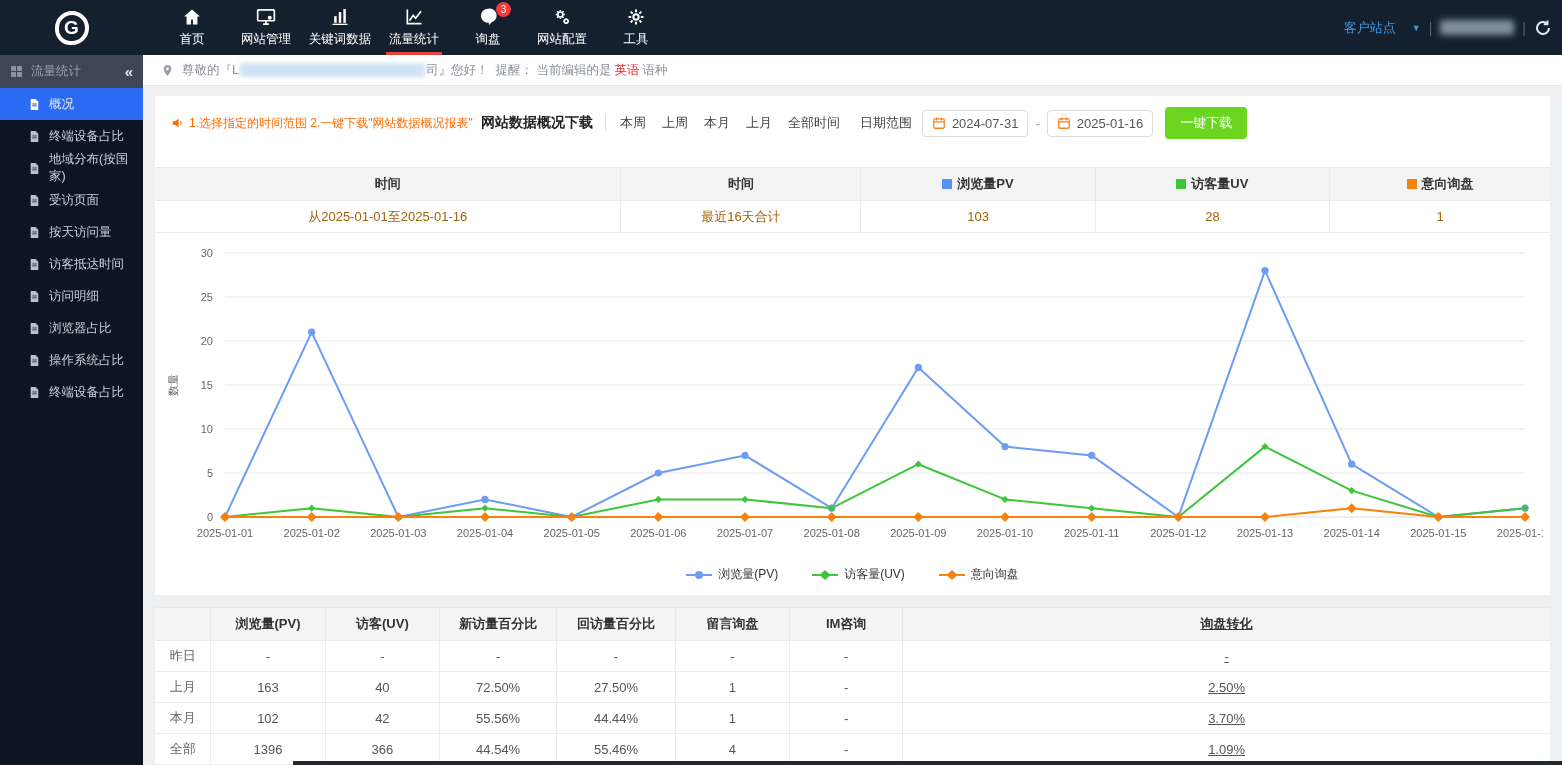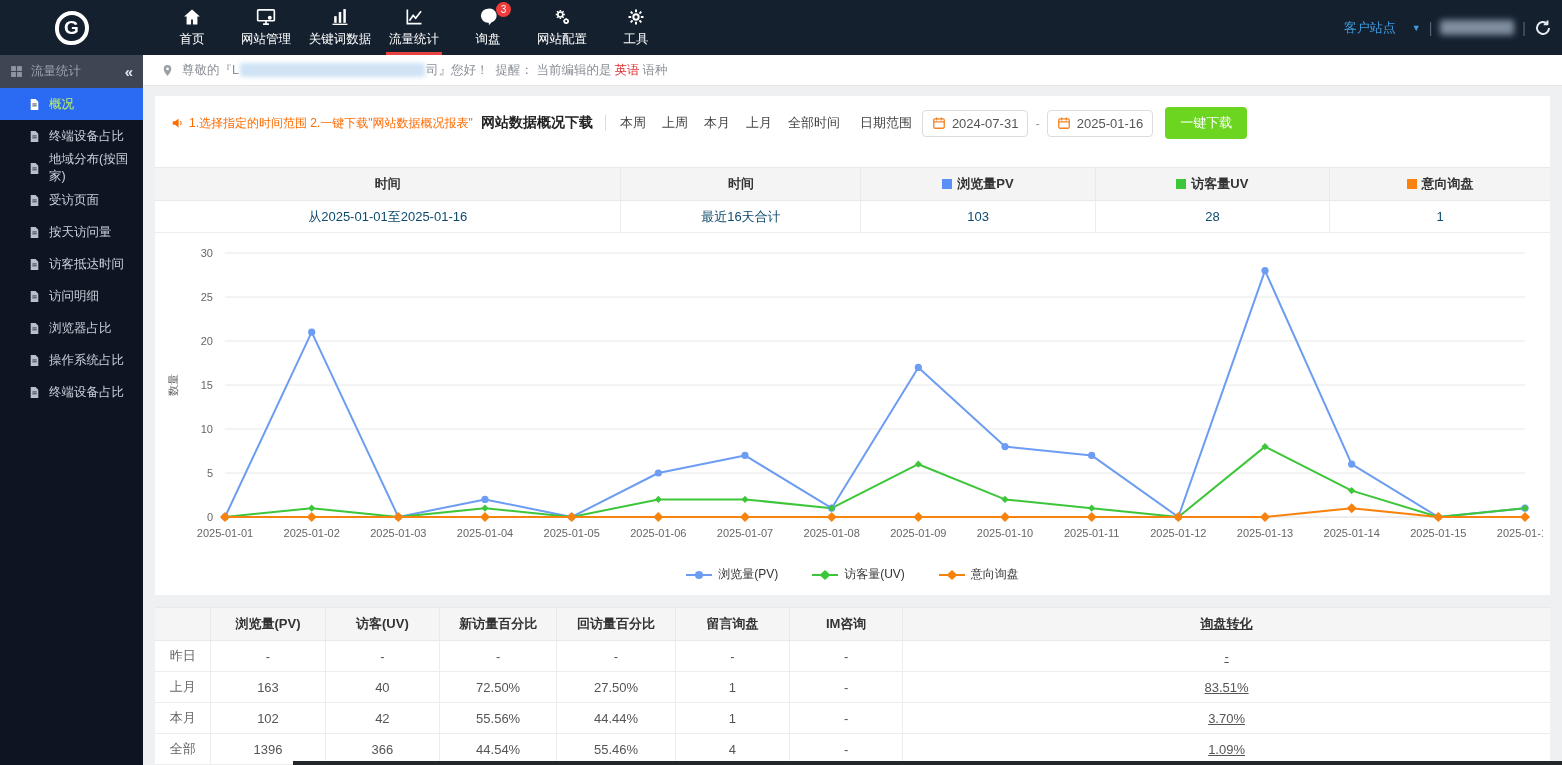--- a/index.html
+++ b/index.html
@@ -38,21 +38,21 @@
   .sb-title { color:#9aa2ad; font-size:12.5px; flex:1; }
   .sb-collapse { color:#dfe6ef; font-size:15px; font-weight:bold; cursor:pointer; }
   .sb-group { display:flex; align-items:center; gap:8px; padding:14px 12px 12px 12px; color:#fff; }
   .sb-group .ic { width:15px; height:15px; color:#e8eaee; }
   .sb-group-label { font-size:13px; flex:1; }
   .sb-minus { color:#aab2bd; cursor:pointer; font-size:14px; }
   .sb-list { list-style:none; }
   .sb-item { height:32px; display:flex; align-items:center; gap:8px; padding-left:28px;
     color:#cdd2da; font-size:12.5px; cursor:pointer; }
   .sb-item .ic { width:13px; height:13px; color:#b9c0ca; flex-shrink:0; }
-  .sb-item.active { background:#2b6bf3; color:#bef264; }
+  .sb-item.active { background:#2b6bf3; color:#e5e5e5; }
   .sb-item.active .ic { color:#fff; }
 
   
   .main { flex:1; display:flex; flex-direction:column; position:relative; overflow:hidden; }
   .notice { height:34px; background:#fff; border-bottom:1px solid #e5e5e5; display:flex; align-items:center;
     padding:0 18px; gap:8px; color:#8a8f96; font-size:12.5px; }
   .notice .ic { width:13px; height:13px; color:#9aa0a8; }
   .censored-company { display:inline-block; width:185px; height:14px; background:#cfe3f5;
     border-radius:2px; filter:blur(2px); vertical-align:middle; margin:0 1px; }
   .lang-red { color:#e03131; margin:0 3px; }
@@ -72,21 +72,21 @@
     padding:5px 9px; color:#555; font-size:13px; cursor:pointer; background:#fff; }
   .date-input .ic { width:14px; height:14px; color:#f58220; }
   .date-dash { margin:0 7px; color:#999; }
   .dl-btn { margin-left:12px; background:#6bd51f; color:#fff; border:none; border-radius:4px;
     padding:7px 15px; font-size:13px; cursor:pointer; font-family:inherit; }
 
   
   table { border-collapse:collapse; width:100%; }
   .sum-table { margin-top:22px; }
   .sum-table th { background:#f4f4f4; border:1px solid #e9e9e9; height:33px; font-size:13px; color:#333; font-weight:bold; }
-  .sum-table td { border:1px solid #ededed; height:32px; text-align:center; color:#0c4a6e; font-size:13px; }
+  .sum-table td { border:1px solid #ededed; height:32px; text-align:center; color:#a16207; font-size:13px; }
   .sum-table th:first-child, .sum-table td:first-child { border-left:none; }
   .sum-table th:last-child, .sum-table td:last-child { border-right:none; }
   .swatch { display:inline-block; width:10px; height:10px; margin-right:5px; vertical-align:-1px; }
 
   
   .chart-wrap { padding:4px 4px 0 8px; }
   .legend { display:flex; justify-content:center; align-items:center; gap:34px; padding:4px 0 12px 0; }
   .legend-item { display:flex; align-items:center; gap:6px; color:#333; font-size:12px; cursor:pointer; }
 
   
@@ -488,21 +488,21 @@
                 <td>-</td>
               </tr>
               <tr>
                 <td class="rowlabel">上月</td>
                 <td>163</td>
                 <td>40</td>
                 <td>72.50%</td>
                 <td>27.50%</td>
                 <td>1</td>
                 <td>-</td>
-                <td>83.51%</td>
+                <td>2.50%</td>
               </tr>
               <tr>
                 <td class="rowlabel">本月</td>
                 <td>102</td>
                 <td>42</td>
                 <td>55.56%</td>
                 <td>44.44%</td>
                 <td>1</td>
                 <td>-</td>
                 <td>3.70%</td>

